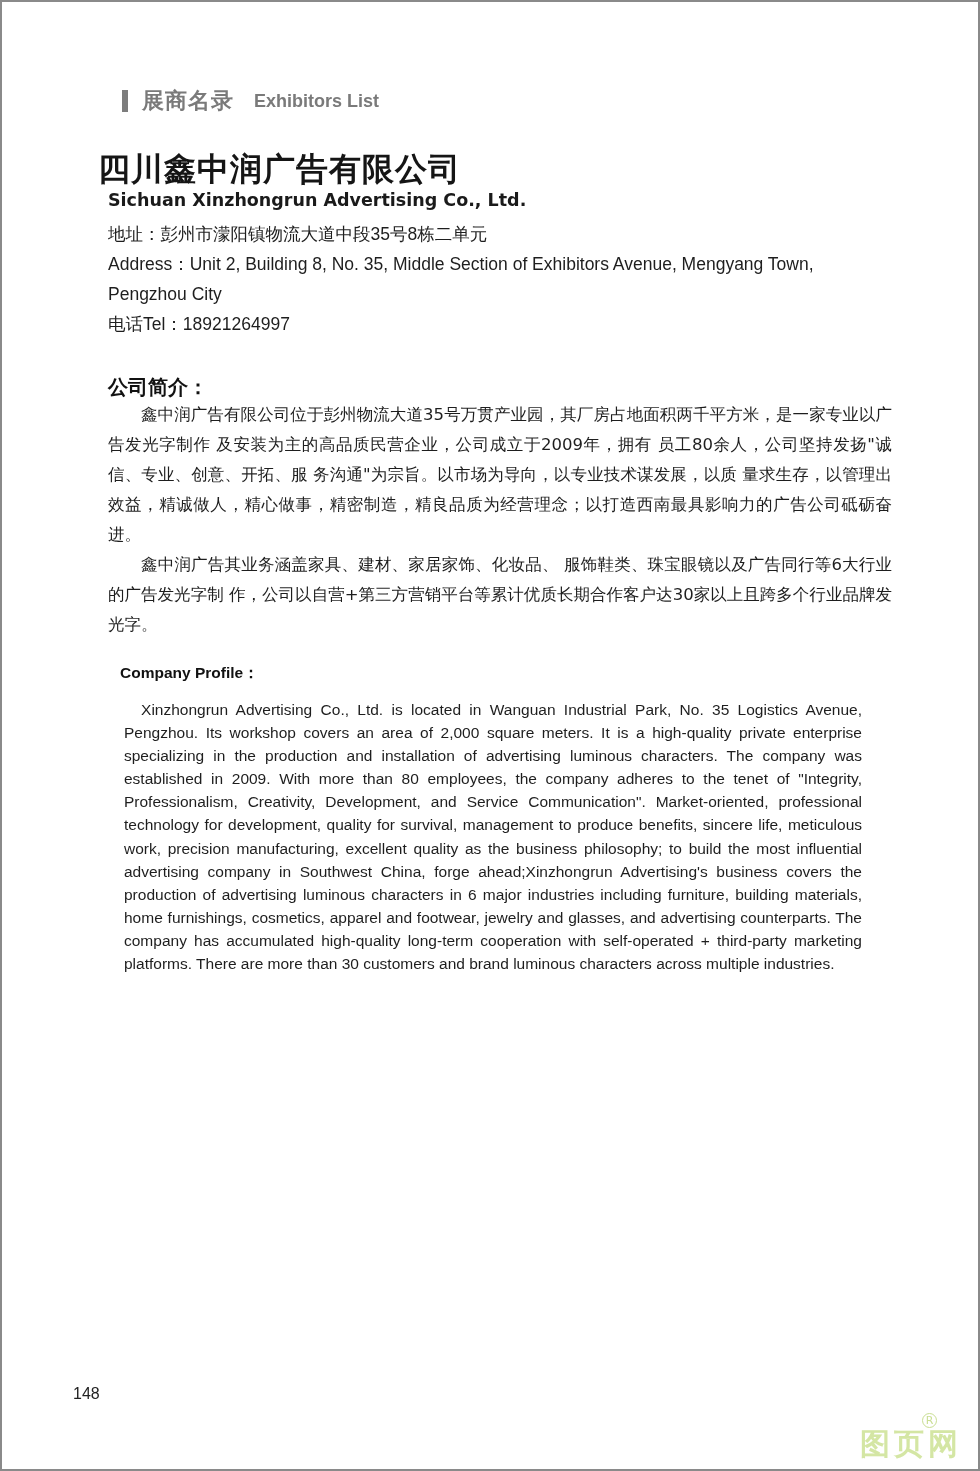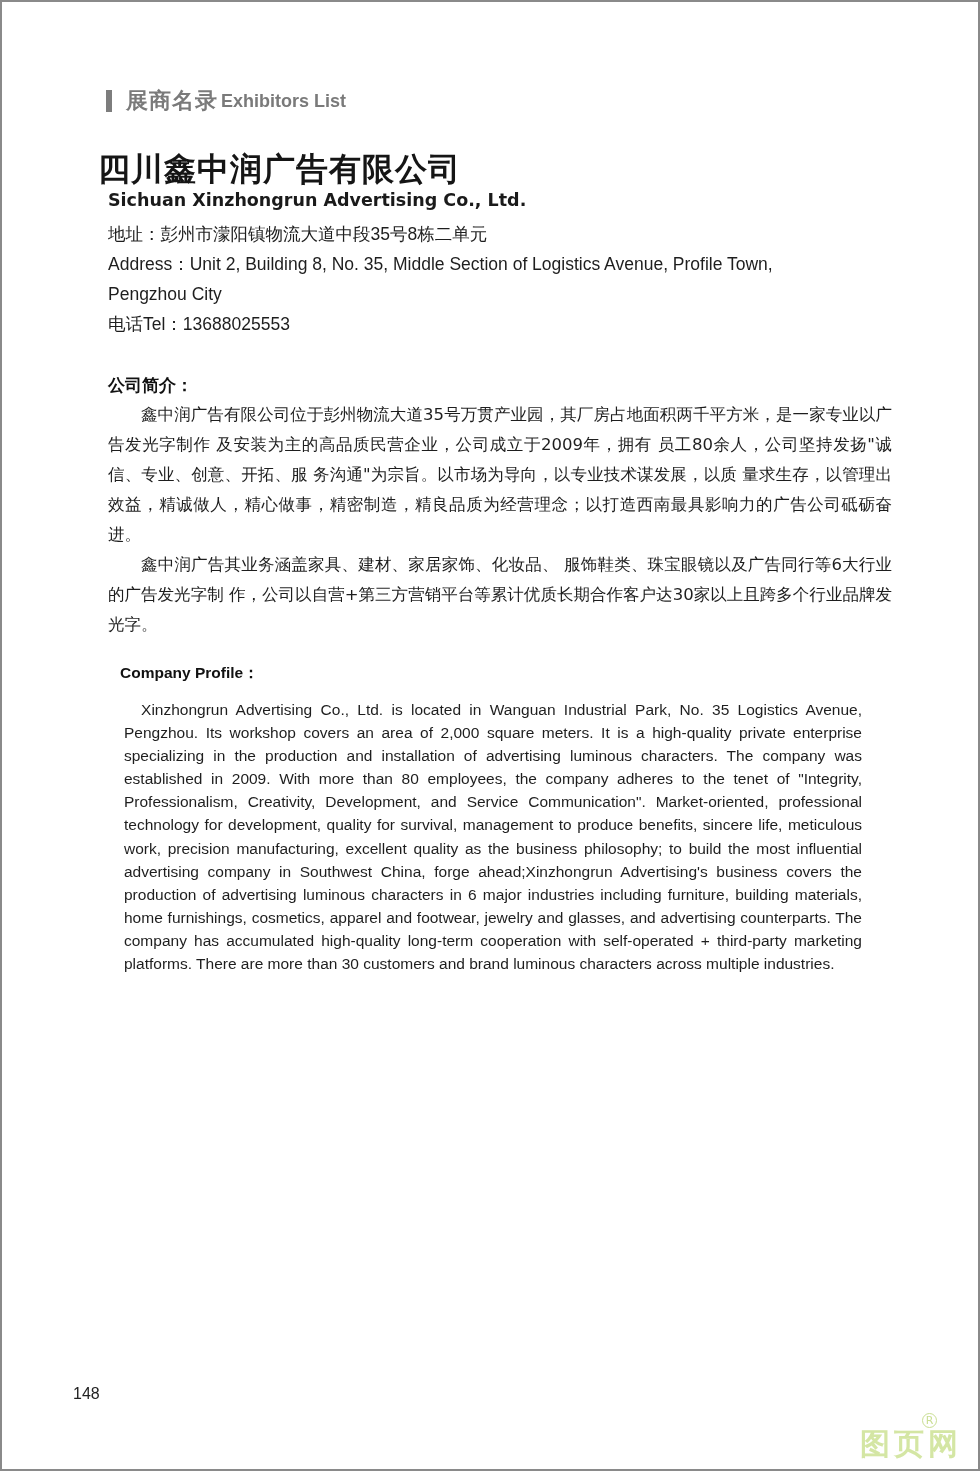--- a/index.html
+++ b/index.html
@@ -2,45 +2,45 @@
 <html><head>
   <meta charset="utf-8">
   <style>
     html, body { margin: 0; padding: 0; background: #ffffff; }
     body { width: 980px; height: 1471px; position: relative; overflow: hidden; }
     .page {
       position: absolute; left: 0; top: 0; width: 976px; height: 1467px;
       border: 2px solid #8a8a8a; background: #fff;
     }
     .section-header {
-      position: absolute; left: 104px; top: 84px; height: 30px;
+      position: absolute; left: 120px; top: 84px; height: 30px;
       display: flex; align-items: center; color: #7a7a7a; text-align: right;
     }
     .section-bar { width: 6px; height: 22px; background: #7d7d7d; margin-right: 14px; }
     .section-cn { font-family: "DejaVu Sans", sans-serif; font-weight: bold; font-size: 22px; color: #7a7a7a; letter-spacing: 1px; }
-    .section-en { font-family: "Liberation Sans", sans-serif; font-weight: bold; font-size: 18px; color: #7a7a7a; margin-left: 3px; }
+    .section-en { font-family: "Liberation Sans", sans-serif; font-weight: bold; font-size: 18px; color: #7a7a7a; margin-left: 20px; }
 
     .company-cn {
       position: absolute; left: 96px; top: 146px;
       font-family: "DejaVu Sans", sans-serif; font-weight: bold; font-size: 32px; color: #151515;
       letter-spacing: 1px;
     }
     .company-en {
       position: absolute; left: 106px; top: 188px;
       font-family: "DejaVu Sans", sans-serif; font-weight: bold; font-size: 17.5px; color: #1a1a1a;
     }
     .contact {
       position: absolute; left: 106px; top: 217px; width: 790px;
       font-family: Liberation Sans, sans-serif; font-size: 17.5px; color: #1e1e1e; line-height: 30px;
     }
     .contact div { white-space: nowrap; }
 
     .intro-cn-title {
       position: absolute; left: 106px; top: 372px;
-      font-family: "DejaVu Sans", sans-serif; font-weight: bold; font-size: 17px; color: #111;
+      font-family: "DejaVu Sans", sans-serif; font-weight: bold; font-size: 20px; color: #111;
     }
     .intro-cn {
       position: absolute; left: 106px; top: 398px; width: 784px;
       font-family: "DejaVu Sans", sans-serif; font-size: 16.5px; color: #1e1e1e; line-height: 30px;
     }
     .intro-cn p { margin: 0; text-indent: 2em; text-align: justify; }
 
     .profile-title {
       position: absolute; left: 106px; top: 661px;
       font-family: "Liberation Sans", sans-serif; font-weight: bold; font-size: 15.5px; color: #111; margin-left: 12px;
@@ -76,23 +76,23 @@
     <div class="section-bar"></div>
     <span class="section-cn">展商名录</span>
     <span class="section-en">Exhibitors List</span>
   </div>
 
   <div class="company-cn">四川鑫中润广告有限公司</div>
   <div class="company-en">Sichuan Xinzhongrun Advertising Co., Ltd.</div>
 
   <div class="contact">
     <div>地址：彭州市濛阳镇物流大道中段35号8栋二单元</div>
-    <div>Address：Unit 2, Building 8, No. 35, Middle Section of Logistics Avenue, Profile Town,</div>
+    <div>Address：Unit 2, Building 8, No. 35, Middle Section of Exhibitors Avenue, Mengyang Town,</div>
     <div>Pengzhou City</div>
-    <div>电话Tel：13688025553</div>
+    <div>电话Tel：18921264997</div>
   </div>
 
   <div class="intro-cn-title">公司简介：</div>
   <div class="intro-cn">
     <p>鑫中润广告有限公司位于彭州物流大道35号万贯产业园，其厂房占地面积两千平方米，是一家专业以广告发光字制作 及安装为主的高品质民营企业，公司成立于2009年，拥有 员工80余人，公司坚持发扬"诚信、专业、创意、开拓、服 务沟通"为宗旨。以市场为导向，以专业技术谋发展，以质 量求生存，以管理出效益，精诚做人，精心做事，精密制造，精良品质为经营理念；以打造西南最具影响力的广告公司砥砺奋进。</p>
     <p>鑫中润广告其业务涵盖家具、建材、家居家饰、化妆品、 服饰鞋类、珠宝眼镜以及广告同行等6大行业的广告发光字制 作，公司以自营+第三方营销平台等累计优质长期合作客户达30家以上且跨多个行业品牌发光字。</p>
   </div>
 
   <div class="profile-title">Company Profile：</div>
   <div class="profile-body">

